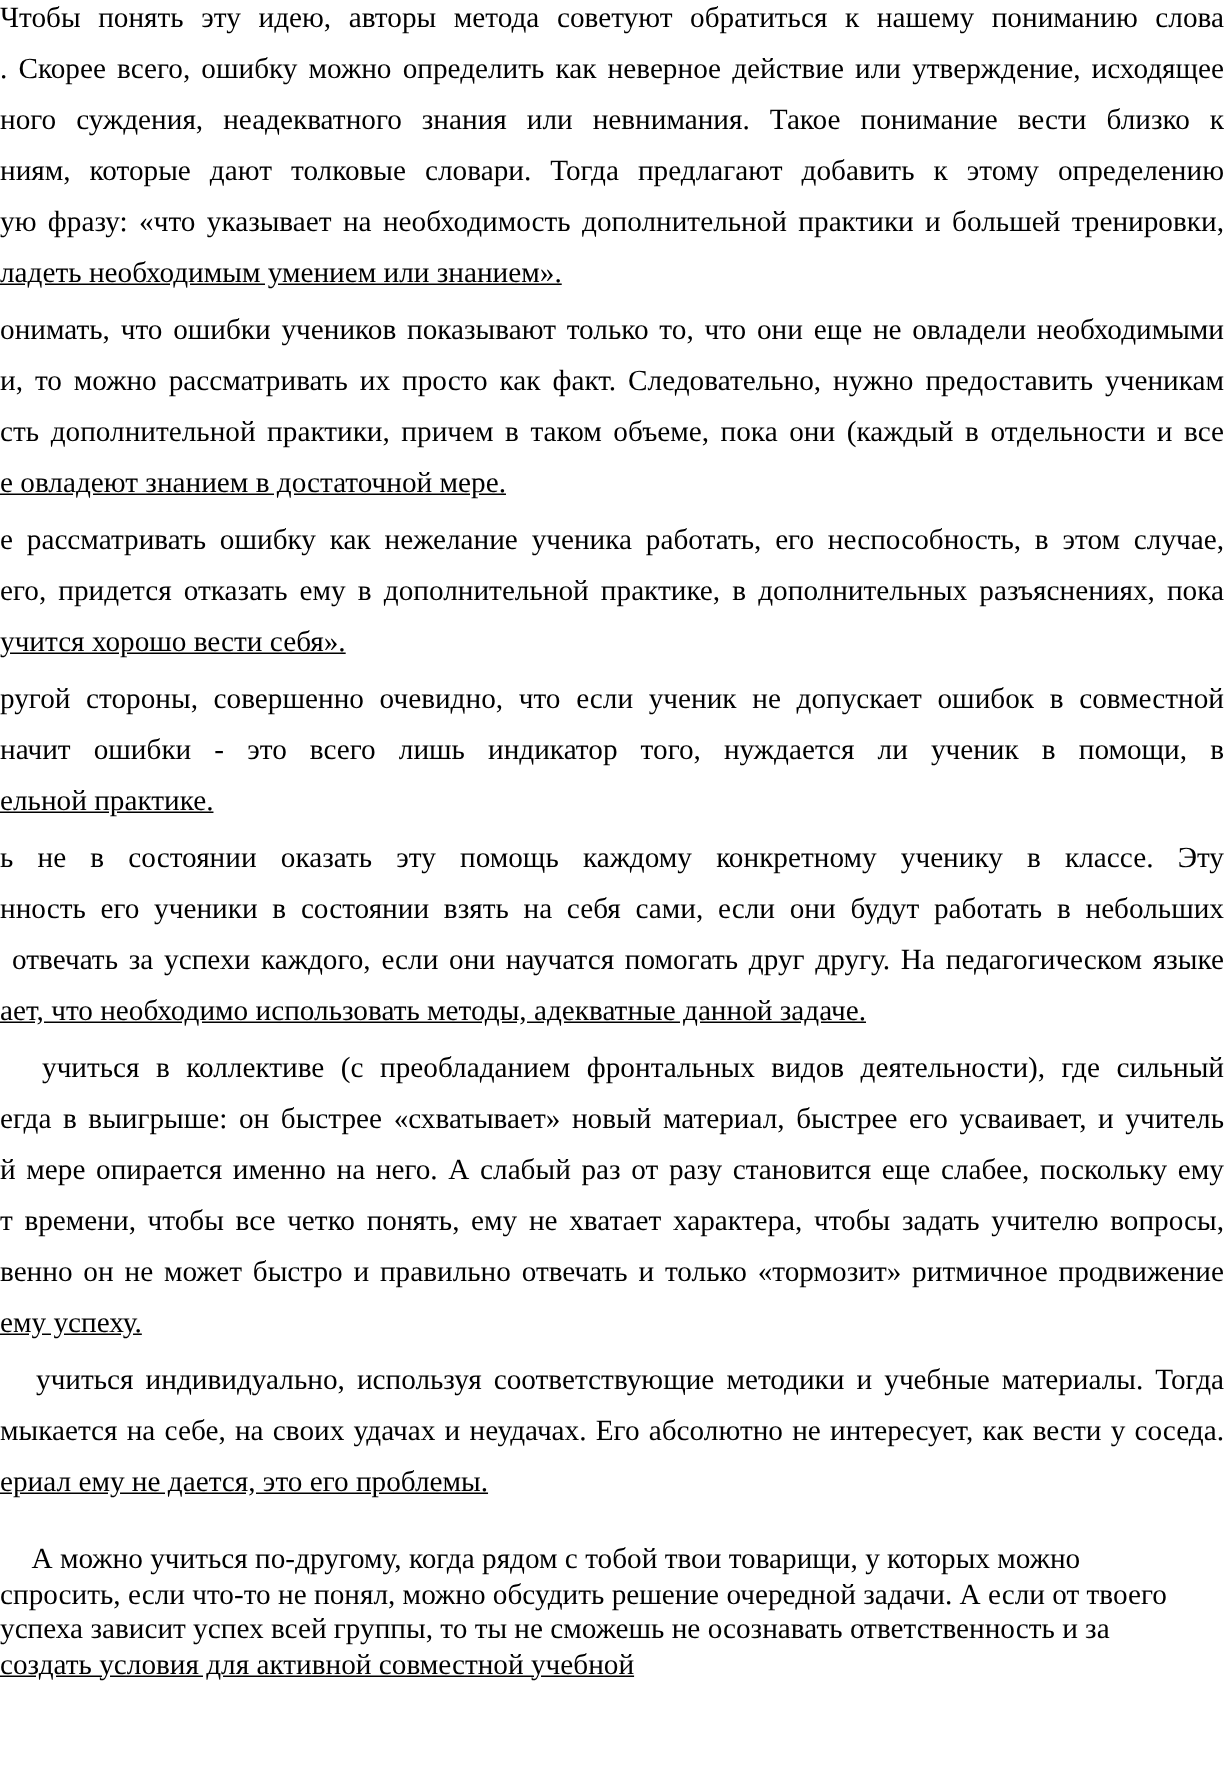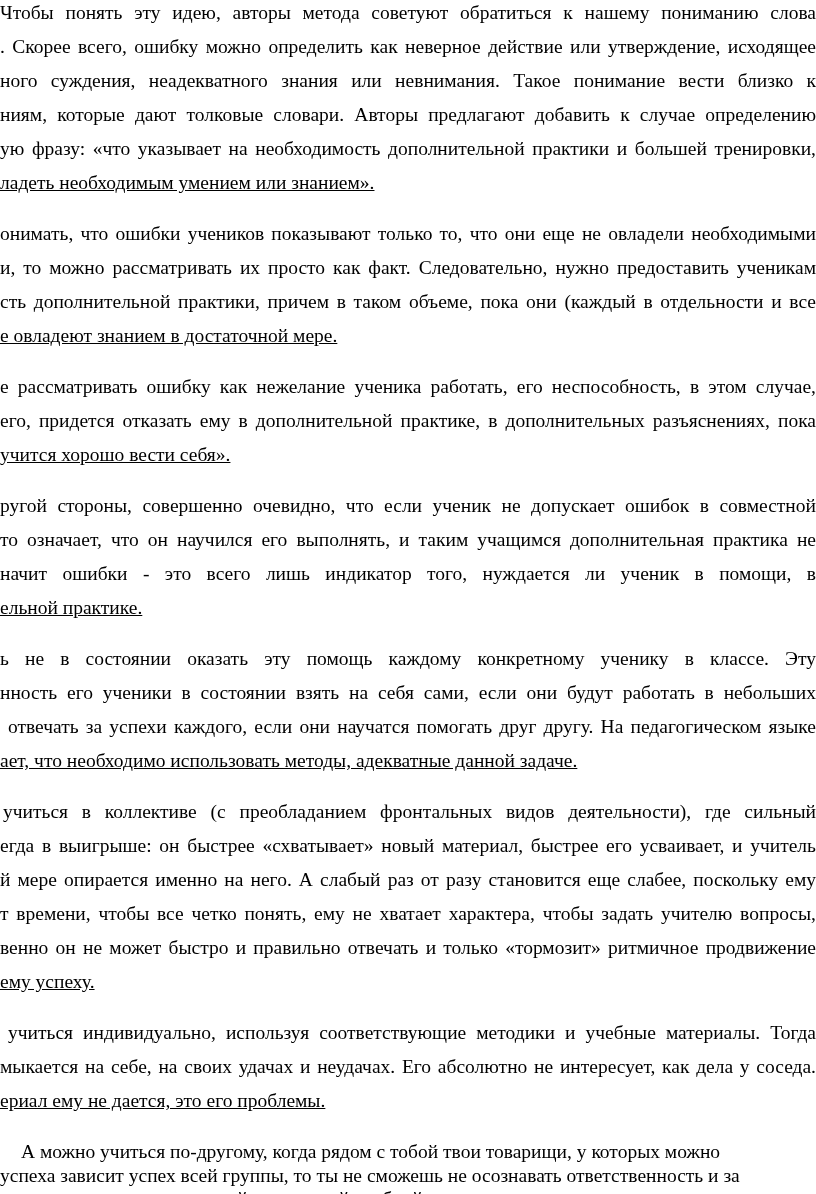--- a/index.html
+++ b/index.html
@@ -16,94 +16,94 @@
     width: 816px;
     font-family: "Liberation Serif", "DejaVu Serif", serif;
     font-size: 19.5px;
     color: #000000;
     margin-top: -4px;
   }
   .para {
     margin: 0;
   }
   .para + .para {
-    margin-top: 17px;
+    margin-top: 4px;
   }
   .line {
     height: 34px;
     line-height: 34px;
     white-space: nowrap;
     overflow: hidden;
     text-align: justify;
     text-align-last: justify;
   }
   
   .para .line:last-child {
     text-align-last: left;
     text-decoration: underline;
   }
   
   .p5 .line:nth-child(3) { padding-left: 8px; }
-  .p6 .line:first-child { padding-left: 3px; }
-  .p7 .line:first-child { padding-left: 8px; }
+  .p6 .line:first-child { padding-left: 28px; }
+  .p7 .line:first-child { padding-left: 24px; }
   
   .para + .p8 { margin-top: 22px; }
   .p8 .line {
     height: 23.5px;
     line-height: 23.5px;
     text-align-last: left;
   }
   .p8 .line:first-child { text-indent: 21px; }
 </style>
 </head>
 <body>
 
 <div id="doc">
   <div class="para p1">
       <div class="line">Чтобы понять эту идею, авторы метода советуют обратиться к нашему пониманию слова</div>
       <div class="line">. Скорее всего, ошибку можно определить как неверное действие или утверждение, исходящее</div>
       <div class="line">ного суждения, неадекватного знания или невнимания. Такое понимание вести близко к</div>
-      <div class="line">ниям, которые дают толковые словари. Авторы предлагают добавить к случае определению</div>
+      <div class="line">ниям, которые дают толковые словари. Тогда предлагают добавить к этому определению</div>
       <div class="line">ую фразу: «что указывает на необходимость дополнительной практики и большей тренировки,</div>
       <div class="line">ладеть необходимым умением или знанием».</div>
     </div>
   <div class="para p2">
       <div class="line">онимать, что ошибки учеников показывают только то, что они еще не овладели необходимыми</div>
       <div class="line">и, то можно рассматривать их просто как факт. Следовательно, нужно предоставить ученикам</div>
       <div class="line">сть дополнительной практики, причем в таком объеме, пока они (каждый в отдельности и все</div>
       <div class="line">е овладеют знанием в достаточной мере.</div>
     </div>
   <div class="para p3">
       <div class="line">е рассматривать ошибку как нежелание ученика работать, его неспособность, в этом случае,</div>
       <div class="line">его, придется отказать ему в дополнительной практике, в дополнительных разъяснениях, пока</div>
       <div class="line">учится хорошо вести себя».</div>
     </div>
   <div class="para p4">
       <div class="line">ругой стороны, совершенно очевидно, что если ученик не допускает ошибок в совместной</div>
-      <div class="line">то означает, что он научился его выполнять, и таким учащимся дополнительная практика не</div>
       <div class="line">начит ошибки - это всего лишь индикатор того, нуждается ли ученик в помощи, в</div>
       <div class="line">ельной практике.</div>
     </div>
   <div class="para p5">
       <div class="line">ь не в состоянии оказать эту помощь каждому конкретному ученику в классе. Эту</div>
       <div class="line">нность его ученики в состоянии взять на себя сами, если они будут работать в небольших</div>
       <div class="line">отвечать за успехи каждого, если они научатся помогать друг другу. На педагогическом языке</div>
       <div class="line">ает, что необходимо использовать методы, адекватные данной задаче.</div>
     </div>
   <div class="para p6">
       <div class="line">учиться в коллективе (с преобладанием фронтальных видов деятельности), где сильный</div>
       <div class="line">егда в выигрыше: он быстрее «схватывает» новый материал, быстрее его усваивает, и учитель</div>
       <div class="line">й мере опирается именно на него. А слабый раз от разу становится еще слабее, поскольку ему</div>
       <div class="line">т времени, чтобы все четко понять, ему не хватает характера, чтобы задать учителю вопросы,</div>
       <div class="line">венно он не может быстро и правильно отвечать и только «тормозит» ритмичное продвижение</div>
       <div class="line">ему успеху.</div>
     </div>
   <div class="para p7">
       <div class="line">учиться индивидуально, используя соответствующие методики и учебные материалы. Тогда</div>
-      <div class="line">мыкается на себе, на своих удачах и неудачах. Его абсолютно не интересует, как дела у соседа.</div>
+      <div class="line">мыкается на себе, на своих удачах и неудачах. Его абсолютно не интересует, как вести у соседа.</div>
       <div class="line">ериал ему не дается, это его проблемы.</div>
     </div>
   <div class="para p8">
       <div class="line">А можно учиться по-другому, когда рядом с тобой твои товарищи, у которых можно</div>
+      <div class="line">спросить, если что-то не понял, можно обсудить решение очередной задачи. А если от твоего</div>
       <div class="line">успеха зависит успех всей группы, то ты не сможешь не осознавать ответственность и за</div>
       <div class="line">создать условия для активной совместной учебной</div>
     </div>
 </div>
 
 </body></html>

